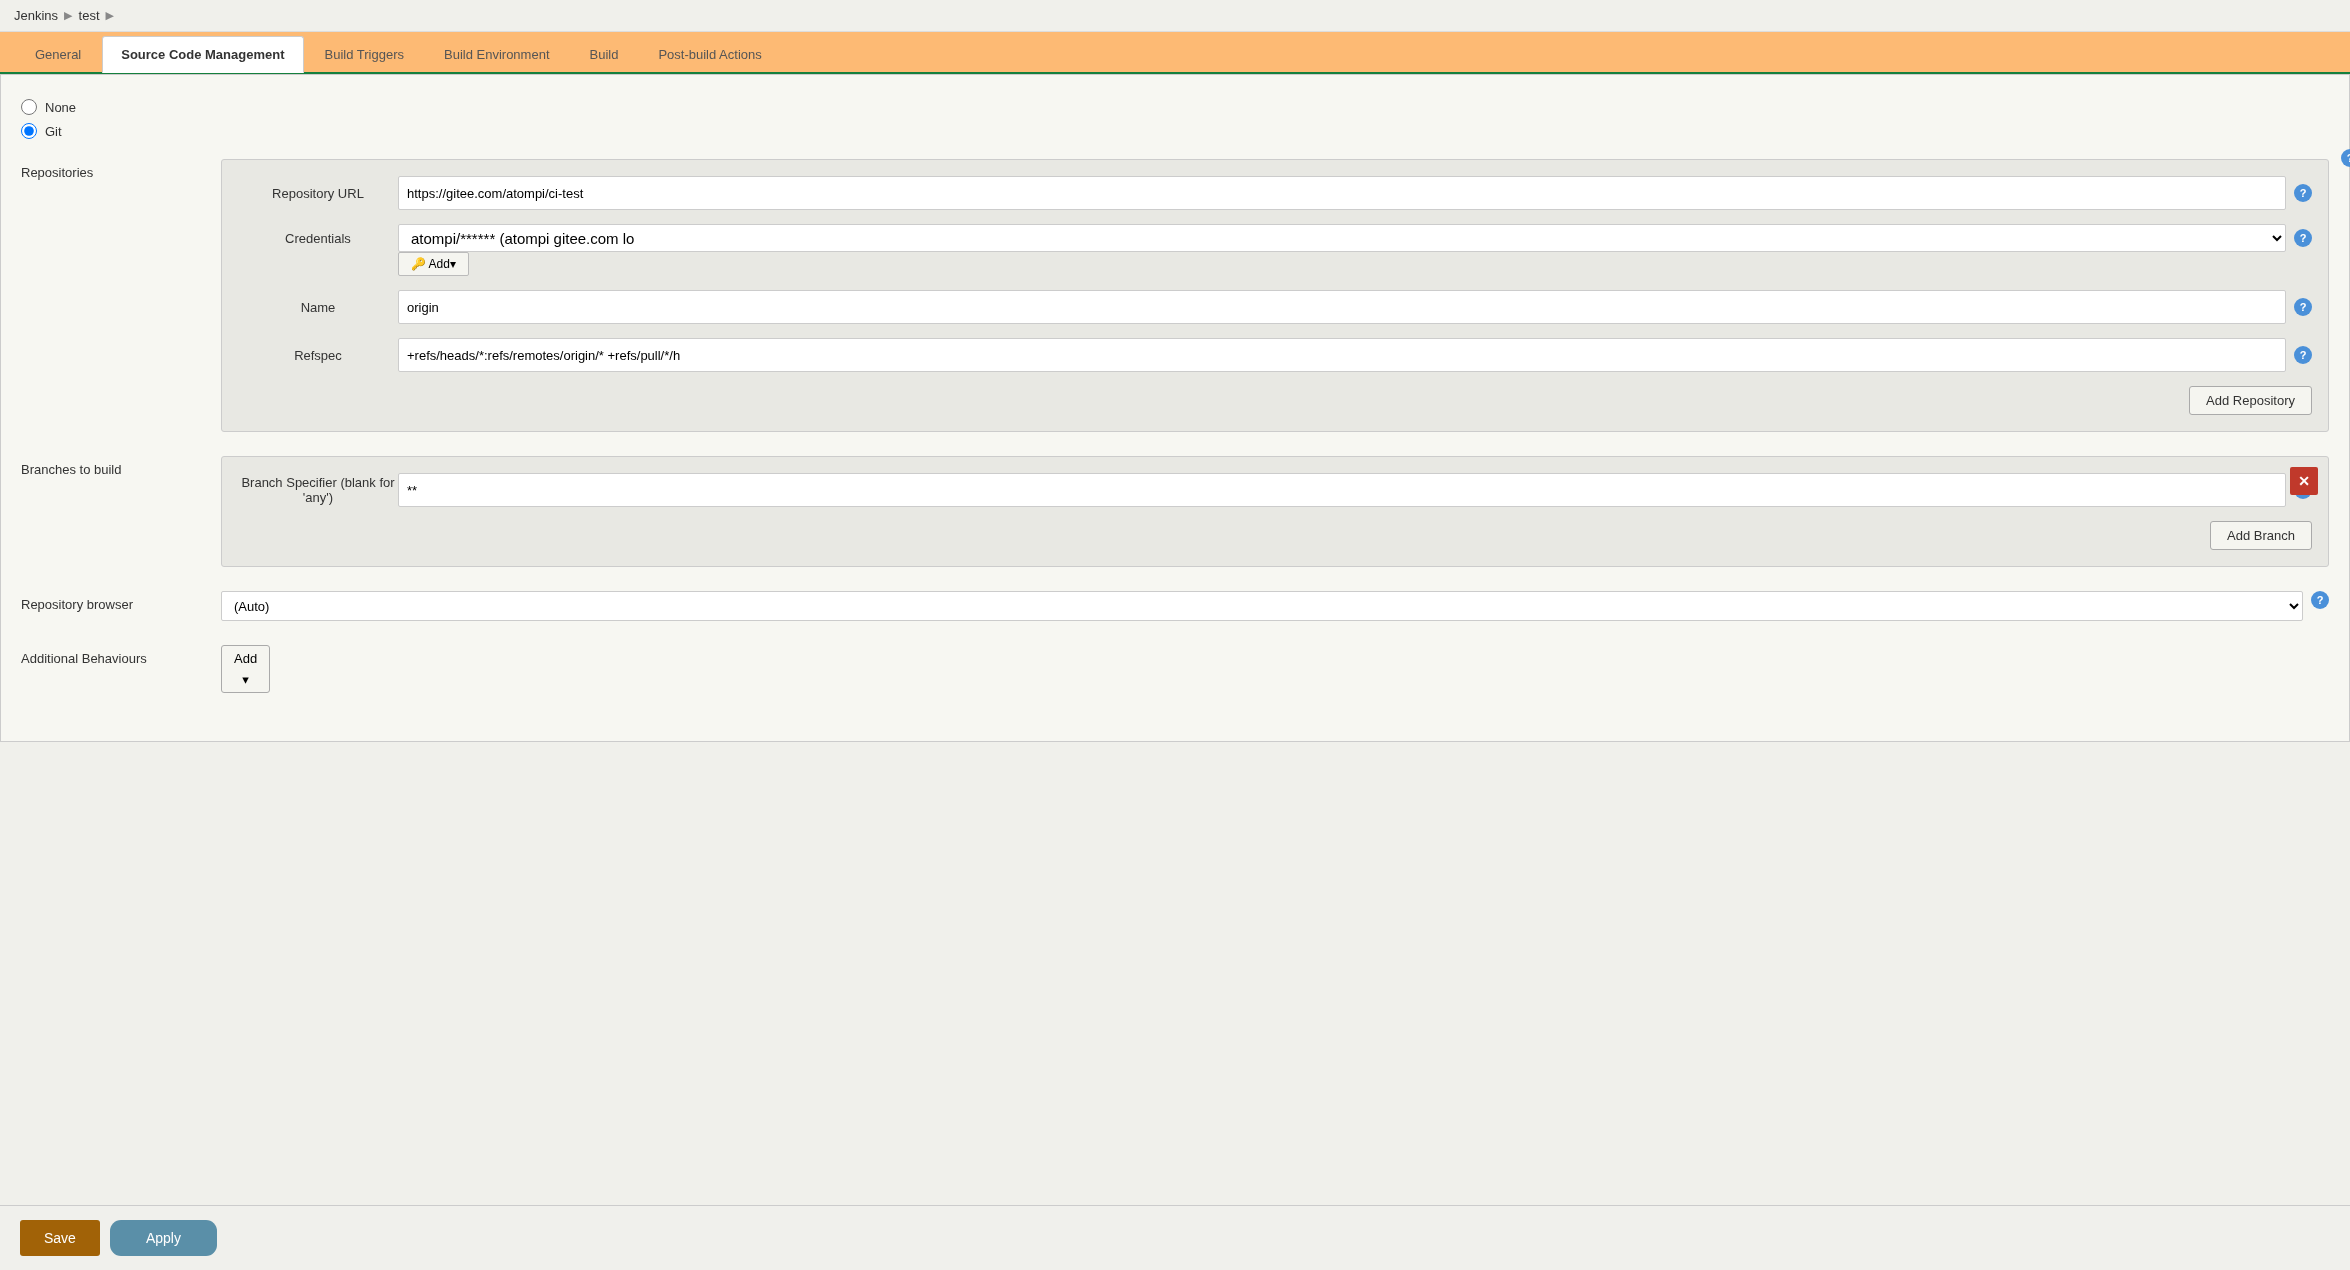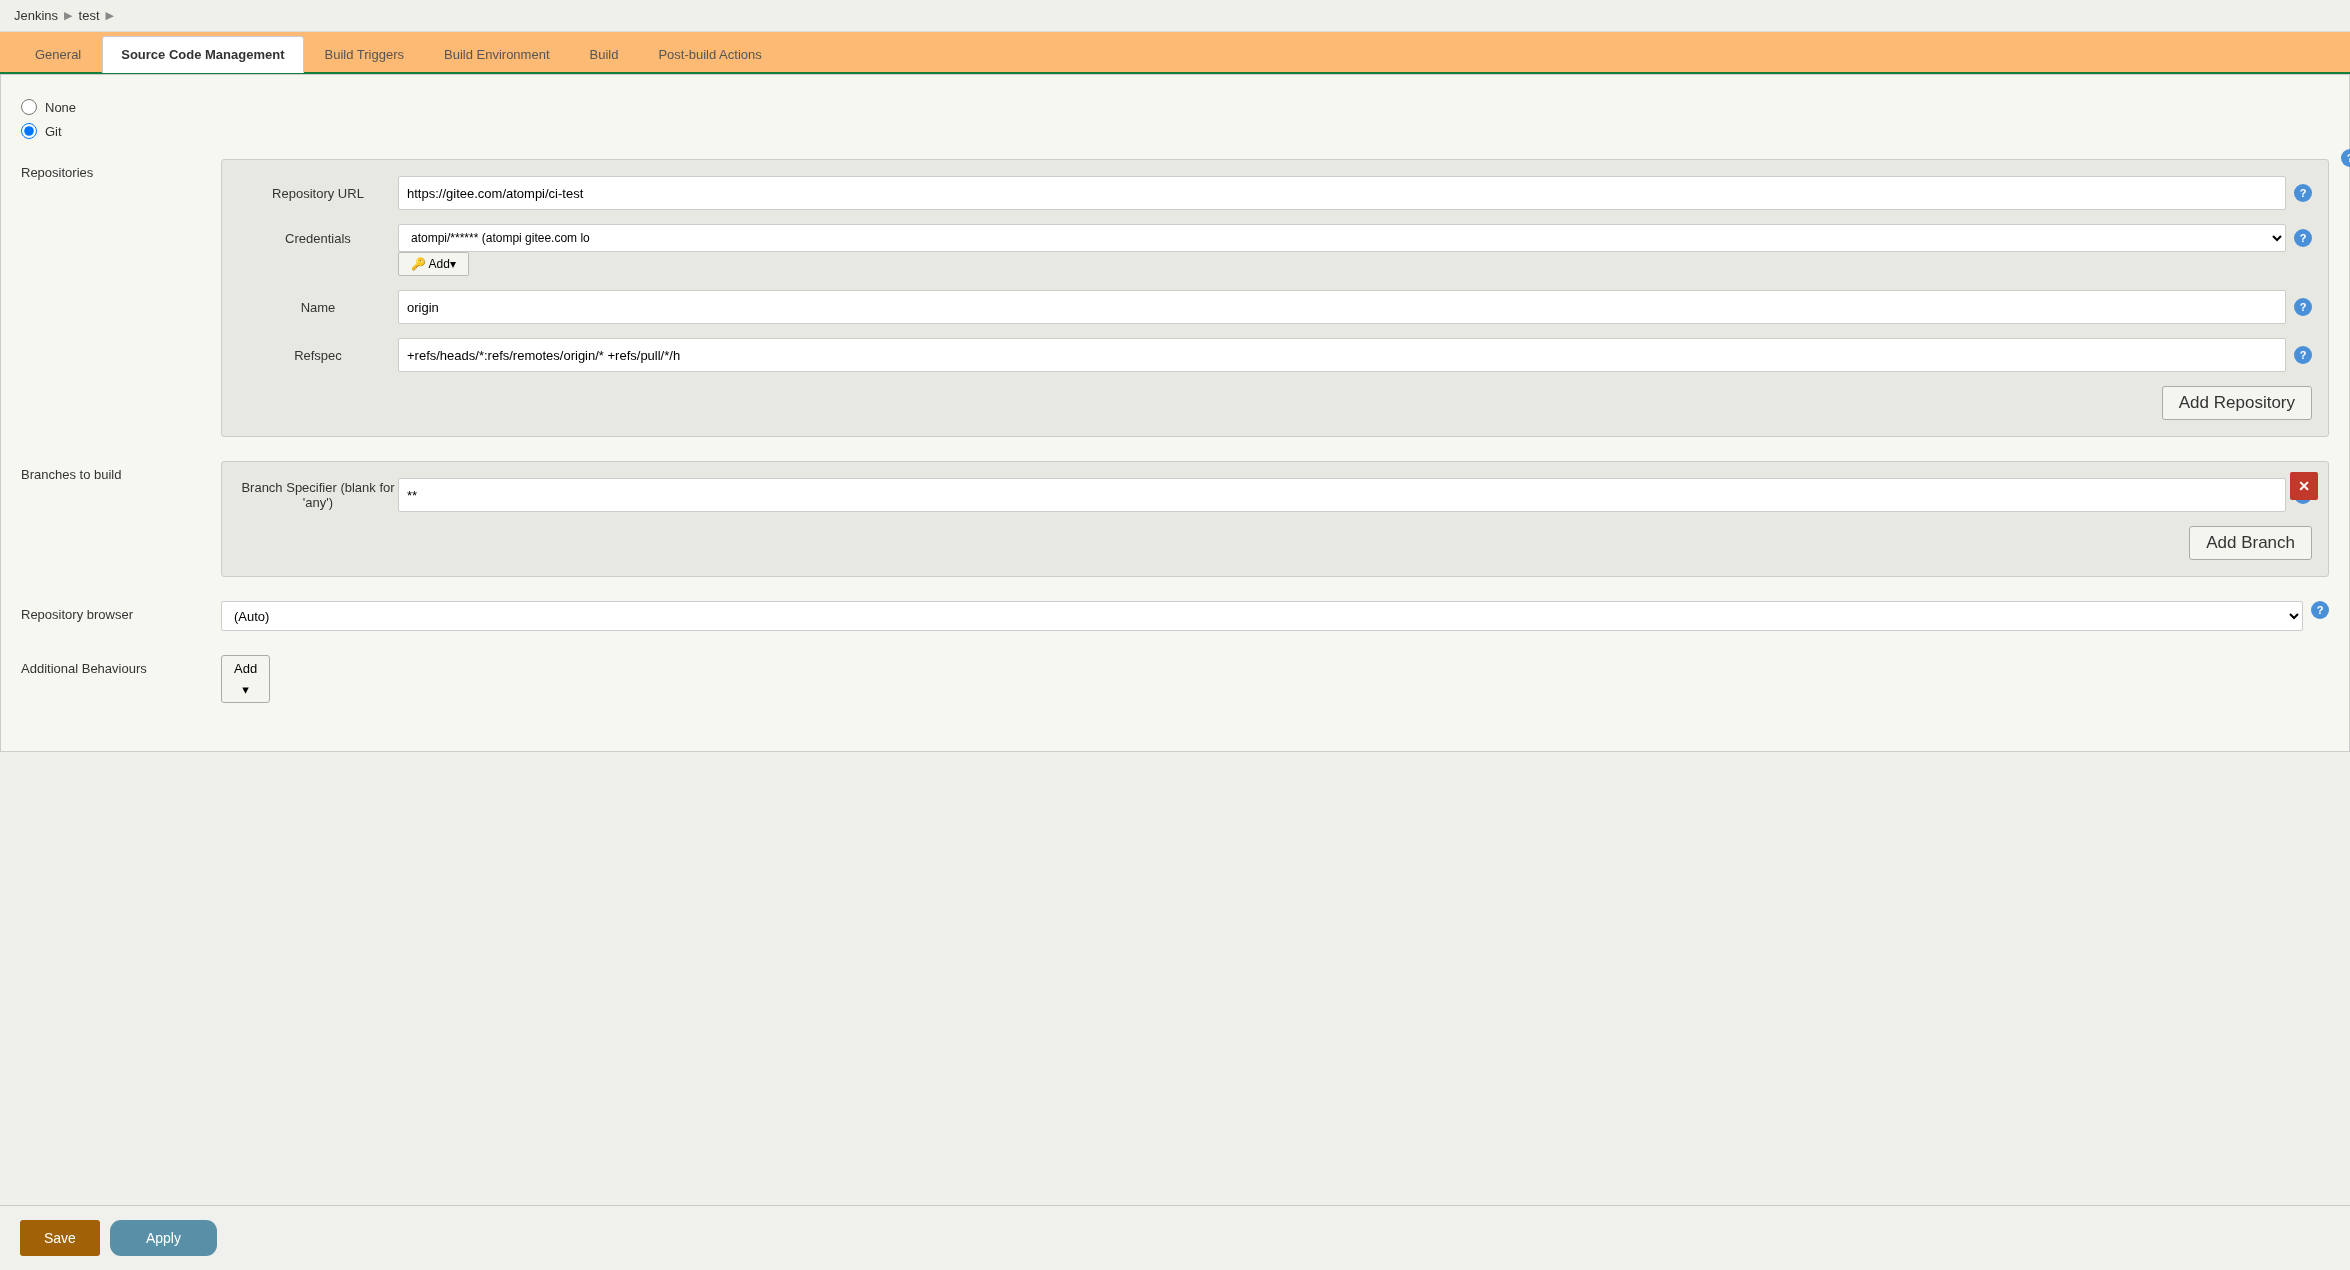--- a/index.html
+++ b/index.html
@@ -129,21 +129,21 @@
       border-radius: 2px;
       font-size: 13px;
       background: #fff;
       height: 34px;
     }
     .select-input {
       flex: 1;
       padding: 4px 8px;
       border: 1px solid #ccc;
       border-radius: 2px;
-      font-size: 12px;
+      font-size: 15px;
       background: #fff;
       height: 28px;
     }
 
     
     .help-icon {
       width: 18px;
       height: 18px;
       background: #4a90d9;
       border-radius: 50%;
@@ -182,21 +182,21 @@
     .add-repo-btn {
       display: flex;
       justify-content: flex-end;
       margin-top: 8px;
     }
     .btn-secondary {
       padding: 6px 16px;
       background: #f5f5f0;
       border: 1px solid #aaa;
       border-radius: 3px;
-      font-size: 17px;
+      font-size: 13px;
       cursor: pointer;
       color: #333;
     }
 
     
     .close-x {
       width: 28px;
       height: 28px;
       background: #c0392b;
       color: white;

